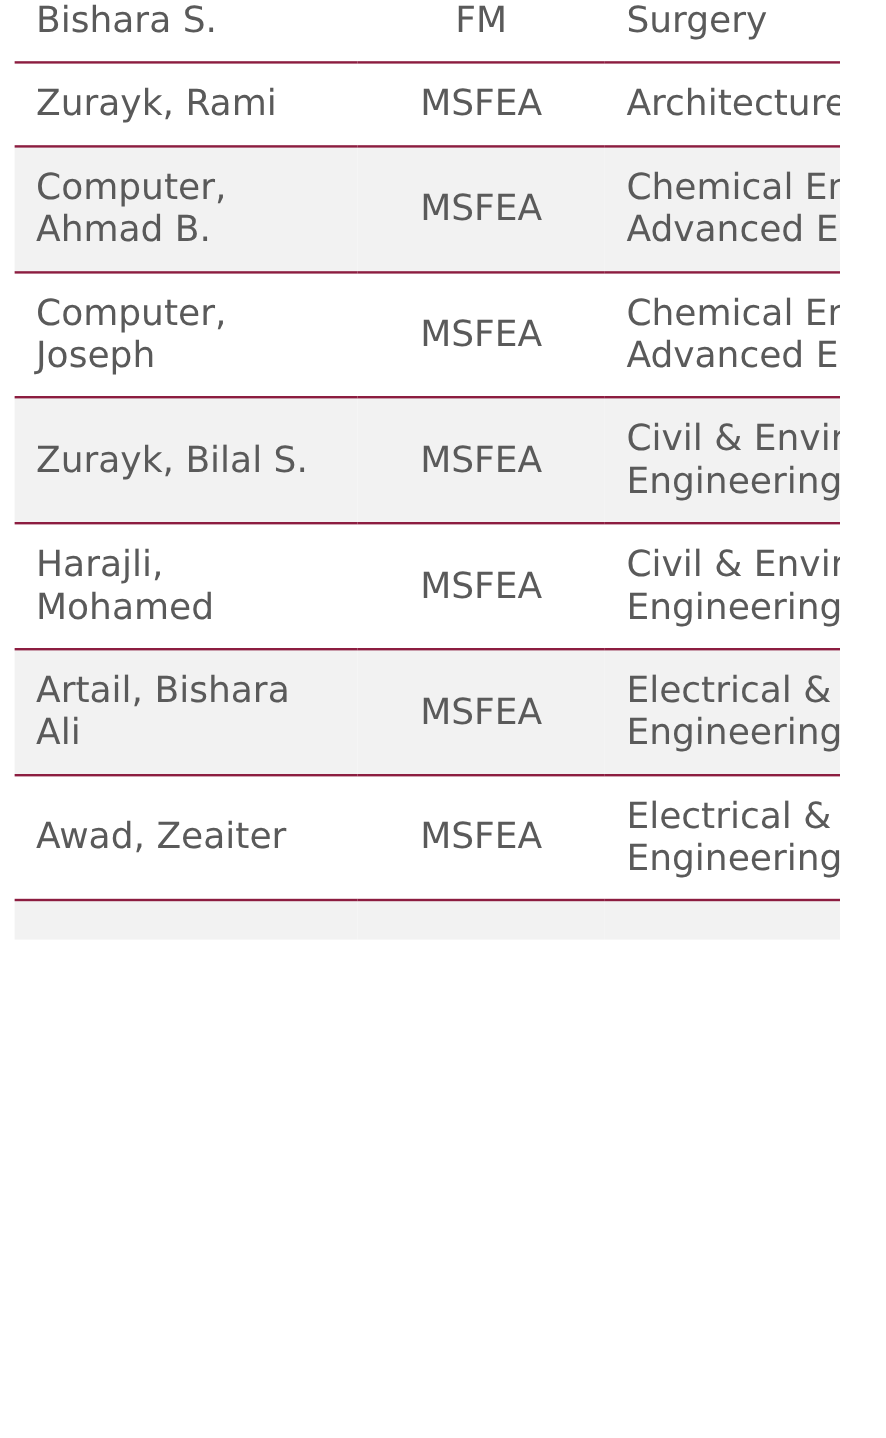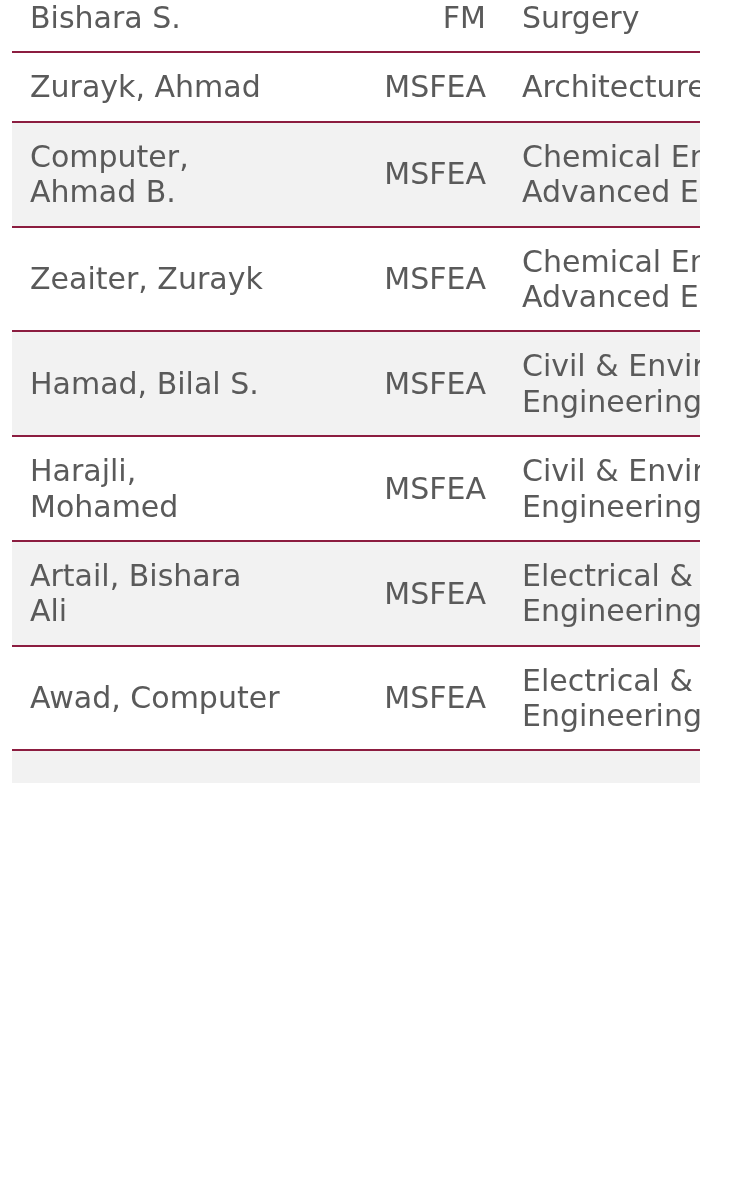--- a/index.html
+++ b/index.html
@@ -79,21 +79,21 @@
     vertical-align: middle;
     font-weight: 400;
     border: none;
   }
 
   td.col-name {
     width: 250px;
   }
   td.col-school {
     width: 170px;
-    text-align: right;
+    text-align: center;
   }
   td.col-dept {
     width: 480px;
   }
 
   
   tr.row-clipped td {
     padding-top: 0;
   }
 </style>
@@ -109,57 +109,57 @@
     <table class="faculty-table">
       <tbody>
 
         <tr class="row-first row-odd row-clipped">
           <td class="col-name">Bishara S.</td>
           <td class="col-school">FM</td>
           <td class="col-dept">Surgery</td>
         </tr>
 
         <tr class="row-odd">
-          <td class="col-name">Zurayk, Ahmad</td>
+          <td class="col-name">Zurayk, Rami</td>
           <td class="col-school">MSFEA</td>
           <td class="col-dept">Architecture and Design</td>
         </tr>
 
         <tr class="row-even">
           <td class="col-name">Computer, Ahmad B.</td>
           <td class="col-school">MSFEA</td>
           <td class="col-dept">Chemical Engineering and Advanced En</td>
         </tr>
 
         <tr class="row-odd">
-          <td class="col-name">Zeaiter, Zurayk</td>
+          <td class="col-name">Computer, Joseph</td>
           <td class="col-school">MSFEA</td>
           <td class="col-dept">Chemical Engineering and Advanced En</td>
         </tr>
 
         <tr class="row-even">
-          <td class="col-name">Hamad, Bilal S.</td>
+          <td class="col-name">Zurayk, Bilal S.</td>
           <td class="col-school">MSFEA</td>
           <td class="col-dept">Civil &amp; Environmental Engineering</td>
         </tr>
 
         <tr class="row-odd">
           <td class="col-name">Harajli, Mohamed</td>
           <td class="col-school">MSFEA</td>
           <td class="col-dept">Civil &amp; Environmental Engineering</td>
         </tr>
 
         <tr class="row-even">
           <td class="col-name">Artail, Bishara Ali</td>
           <td class="col-school">MSFEA</td>
           <td class="col-dept">Electrical &amp; Computer Engineering</td>
         </tr>
 
         <tr class="row-odd">
-          <td class="col-name">Awad, Computer</td>
+          <td class="col-name">Awad, Zeaiter</td>
           <td class="col-school">MSFEA</td>
           <td class="col-dept">Electrical &amp; Computer Engineering</td>
         </tr>
 
         <tr class="row-even">
           <td class="col-name"></td>
           <td class="col-school"></td>
           <td class="col-dept"></td>
         </tr>
 

